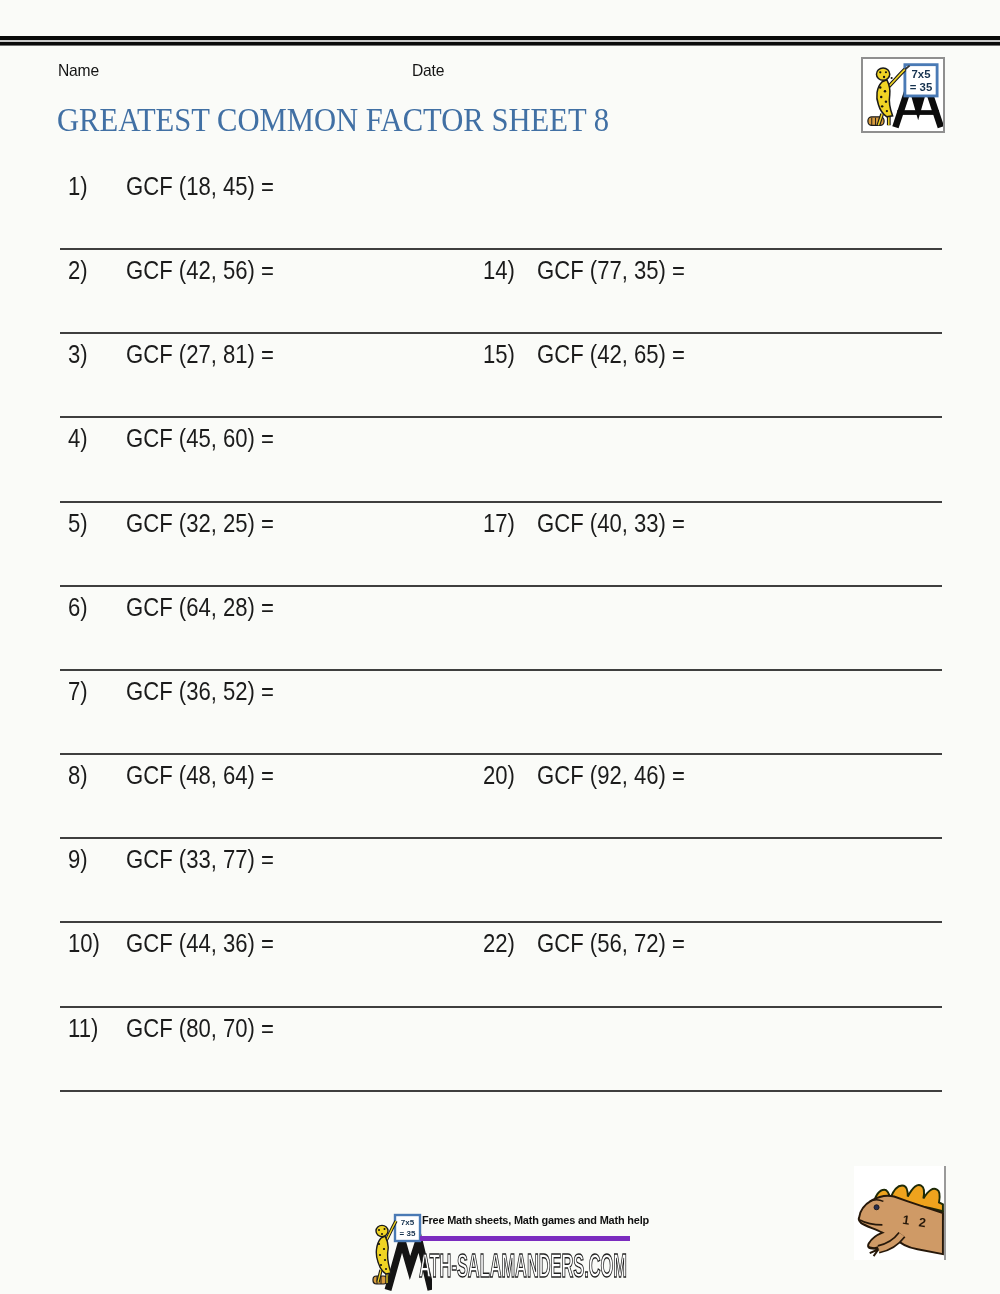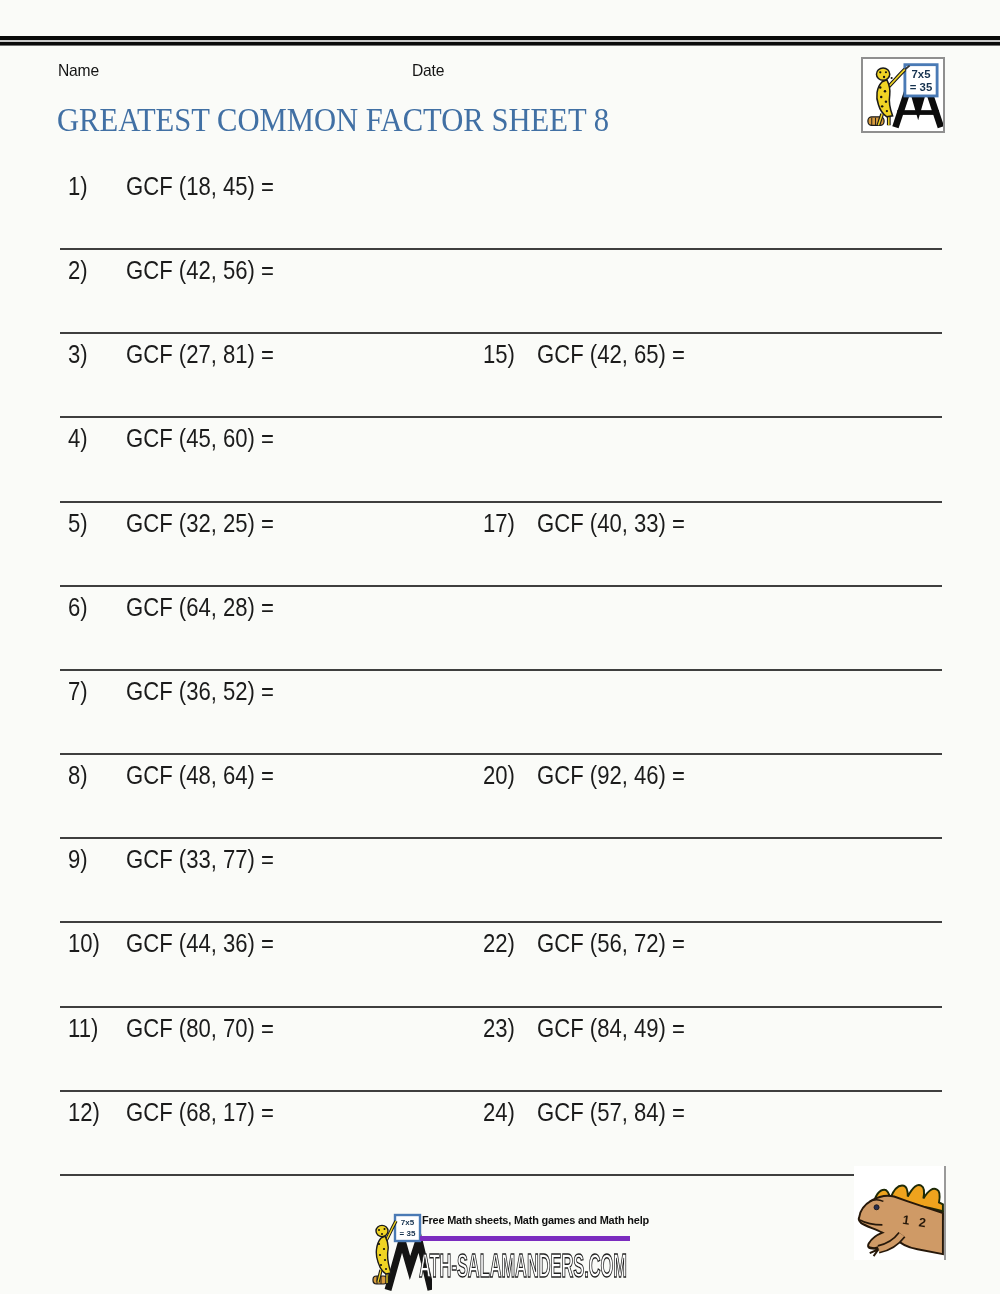--- a/index.html
+++ b/index.html
@@ -122,20 +122,24 @@
       <div class="pcell left">
         <span class="pnum"><span class="squish">1)</span></span>
         <span class="pexpr squish">GCF (18, 45) =</span>
       </div>
     </div>
     <div class="prow">
       <div class="pcell left">
         <span class="pnum"><span class="squish">2)</span></span>
         <span class="pexpr squish">GCF (42, 56) =</span>
       </div>
+      <div class="pcell right">
+        <span class="pnum"><span class="squish">14)</span></span>
+        <span class="pexpr squish">GCF (77, 35) =</span>
+      </div>
     </div>
     <div class="prow">
       <div class="pcell left">
         <span class="pnum"><span class="squish">3)</span></span>
         <span class="pexpr squish">GCF (27, 81) =</span>
       </div>
       <div class="pcell right">
         <span class="pnum"><span class="squish">15)</span></span>
         <span class="pexpr squish">GCF (42, 65) =</span>
       </div>
@@ -191,34 +195,20 @@
       </div>
       <div class="pcell right">
         <span class="pnum"><span class="squish">22)</span></span>
         <span class="pexpr squish">GCF (56, 72) =</span>
       </div>
     </div>
     <div class="prow">
       <div class="pcell left">
         <span class="pnum"><span class="squish">11)</span></span>
         <span class="pexpr squish">GCF (80, 70) =</span>
-      </div>
-      <div class="pcell right">
-        <span class="pnum"><span class="squish">23)</span></span>
-        <span class="pexpr squish">GCF (84, 49) =</span>
-      </div>
-    </div>
-    <div class="prow">
-      <div class="pcell left">
-        <span class="pnum"><span class="squish">12)</span></span>
-        <span class="pexpr squish">GCF (68, 17) =</span>
-      </div>
-      <div class="pcell right">
-        <span class="pnum"><span class="squish">24)</span></span>
-        <span class="pexpr squish">GCF (57, 84) =</span>
       </div>
     </div>
   </div>
 
 <div class="footer-logo">
   <svg class="footer-icon" width="60" height="80" viewBox="0 0 60 80">
     <path d="M16,78 L30,28 L38,56 L47,28 L59,78" fill="none" stroke="#141414" stroke-width="7"></path>
     <rect x="23" y="3" width="25" height="26" fill="#ffffff" stroke="#4a7ab5" stroke-width="2.4"></rect>
     <text x="35.5" y="13" text-anchor="middle" font-size="8" font-weight="bold" fill="#16324f" font-family="Liberation Sans, sans-serif">7x5</text>
     <text x="35.5" y="24" text-anchor="middle" font-size="8" font-weight="bold" fill="#16324f" font-family="Liberation Sans, sans-serif">= 35</text>

